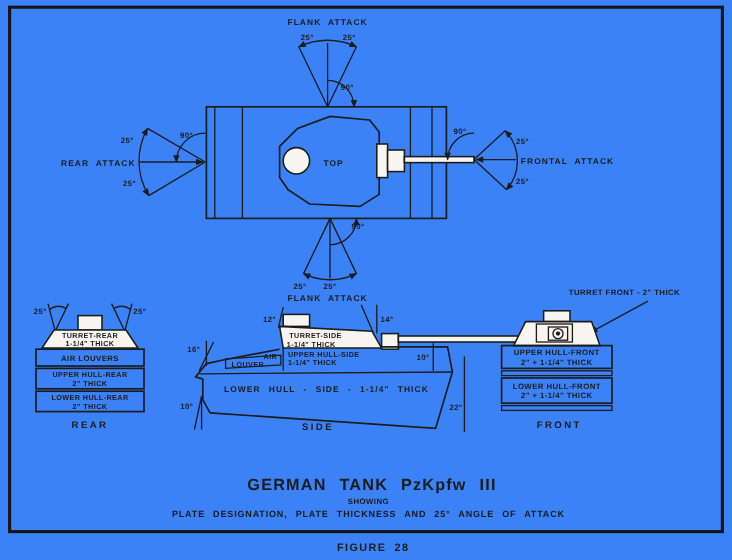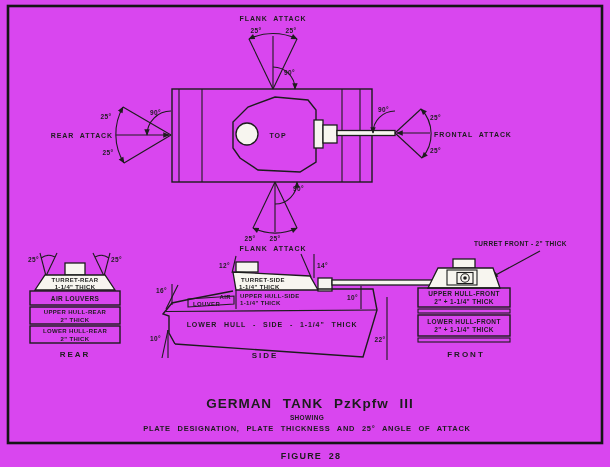--- a/index.html
+++ b/index.html
@@ -1,16 +1,16 @@
 <!DOCTYPE html>
 <html><head>
 <meta charset="utf-8">
 <style>
   html,body{margin:0;padding:0;background:#e9e7e1;}
-  .page{position:relative;width:610px;height:467px;background:#d946ef;overflow:hidden;}
+  .page{position:relative;width:610px;height:467px;background:#3b82f6;overflow:hidden;}
   svg{display:block;}
   text{font-family:"Liberation Sans","DejaVu Sans",sans-serif;font-weight:bold;fill:#1c1c1c;}
   .s6{font-size:6px;letter-spacing:.35px;}
   .s65{font-size:6.5px;letter-spacing:.35px;}
   .s7{font-size:7px;letter-spacing:.9px;word-spacing:3px;}
   .s75{font-size:7.5px;letter-spacing:.7px;word-spacing:4px;}
   .s8{font-size:8px;letter-spacing:2px;}
   .s9{font-size:9px;letter-spacing:1.2px;word-spacing:3px;}
   .s13{font-size:13.5px;letter-spacing:1px;word-spacing:6px;}
   .wide{word-spacing:4px;}

